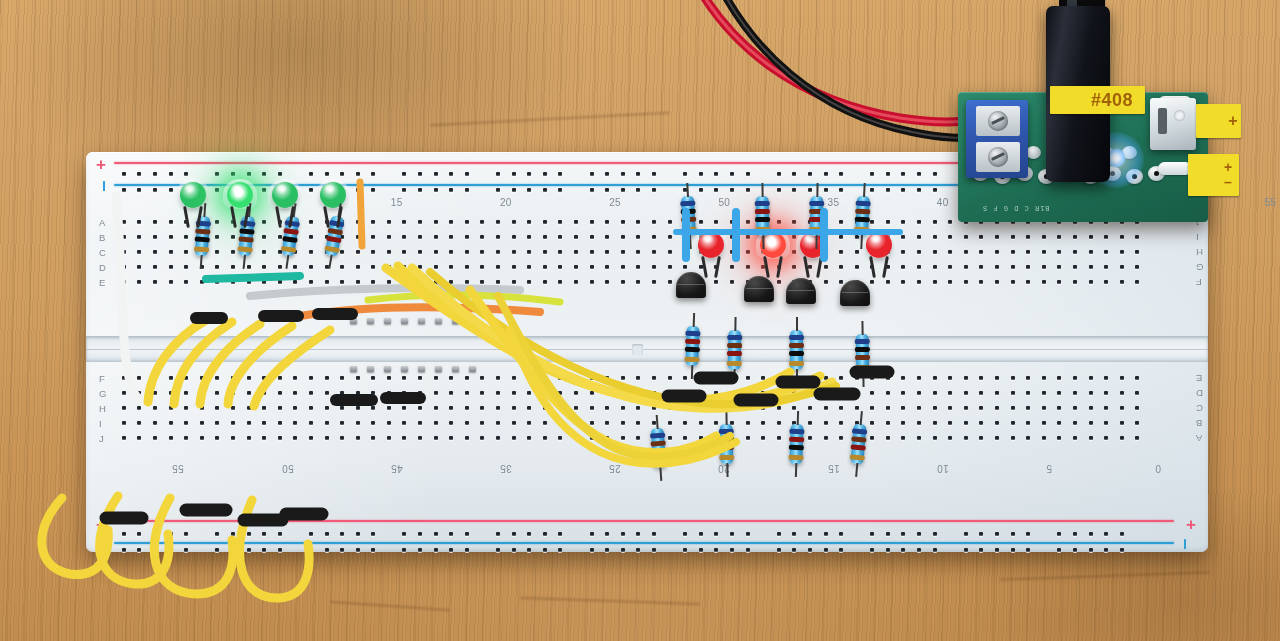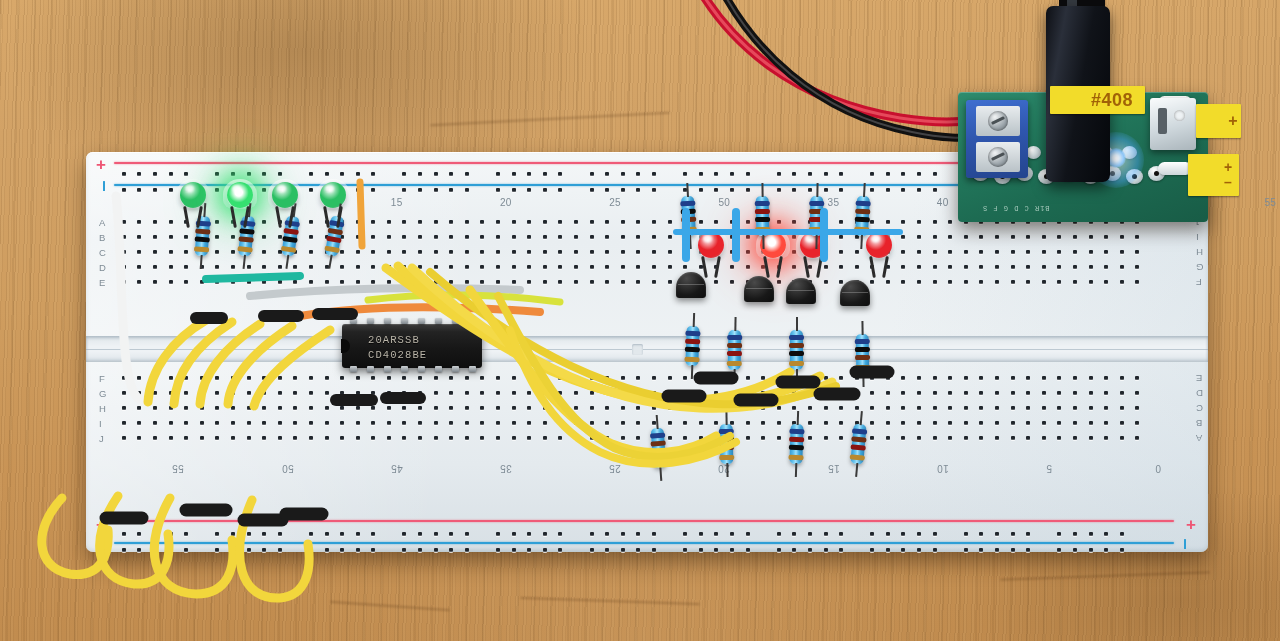--- a/index.html
+++ b/index.html
@@ -3015,25 +3015,20 @@
         </div>
 
       <div class="plus" style="right:12px;top:4px;">+</div>
       <div class="minus" style="right:16px;top:22px;font-size:20px;transform:rotate(90deg);">–</div>
       <div class="plus" style="left:10px;top:4px;">+</div>
       <div class="minus" style="left:14px;top:22px;font-size:20px;transform:rotate(90deg);">–</div>
     </div>
     <div class="railline blueline" style="bottom:8px;left:28px;right:34px;"></div>
   </div>
 
-  <div class="ic">
-    <div class="notchleft"></div>
-    <div class="txt" style="top:10px;">20ARSSB</div>
-    <div class="txt" style="top:25px;">CD4028BE</div>
-  </div>
   <div id="icpins">
       <div class="ic-pin" style="position: absolute; left: 350px; top: 318px; width: 7px; height: 6px; background: linear-gradient(rgb(204, 209, 212), rgb(126, 134, 140)); border-radius: 1px; box-shadow: rgba(0, 0, 0, 0.4) 0px 1px 2px;"></div>
       <div class="ic-pin" style="position: absolute; left: 350px; top: 366px; width: 7px; height: 6px; background: linear-gradient(rgb(204, 209, 212), rgb(126, 134, 140)); border-radius: 1px; box-shadow: rgba(0, 0, 0, 0.4) 0px 1px 2px;"></div>
       <div class="ic-pin" style="position: absolute; left: 367px; top: 318px; width: 7px; height: 6px; background: linear-gradient(rgb(204, 209, 212), rgb(126, 134, 140)); border-radius: 1px; box-shadow: rgba(0, 0, 0, 0.4) 0px 1px 2px;"></div>
       <div class="ic-pin" style="position: absolute; left: 367px; top: 366px; width: 7px; height: 6px; background: linear-gradient(rgb(204, 209, 212), rgb(126, 134, 140)); border-radius: 1px; box-shadow: rgba(0, 0, 0, 0.4) 0px 1px 2px;"></div>
       <div class="ic-pin" style="position: absolute; left: 384px; top: 318px; width: 7px; height: 6px; background: linear-gradient(rgb(204, 209, 212), rgb(126, 134, 140)); border-radius: 1px; box-shadow: rgba(0, 0, 0, 0.4) 0px 1px 2px;"></div>
       <div class="ic-pin" style="position: absolute; left: 384px; top: 366px; width: 7px; height: 6px; background: linear-gradient(rgb(204, 209, 212), rgb(126, 134, 140)); border-radius: 1px; box-shadow: rgba(0, 0, 0, 0.4) 0px 1px 2px;"></div>
       <div class="ic-pin" style="position: absolute; left: 401px; top: 318px; width: 7px; height: 6px; background: linear-gradient(rgb(204, 209, 212), rgb(126, 134, 140)); border-radius: 1px; box-shadow: rgba(0, 0, 0, 0.4) 0px 1px 2px;"></div>
       <div class="ic-pin" style="position: absolute; left: 401px; top: 366px; width: 7px; height: 6px; background: linear-gradient(rgb(204, 209, 212), rgb(126, 134, 140)); border-radius: 1px; box-shadow: rgba(0, 0, 0, 0.4) 0px 1px 2px;"></div>
       <div class="ic-pin" style="position: absolute; left: 418px; top: 318px; width: 7px; height: 6px; background: linear-gradient(rgb(204, 209, 212), rgb(126, 134, 140)); border-radius: 1px; box-shadow: rgba(0, 0, 0, 0.4) 0px 1px 2px;"></div>

